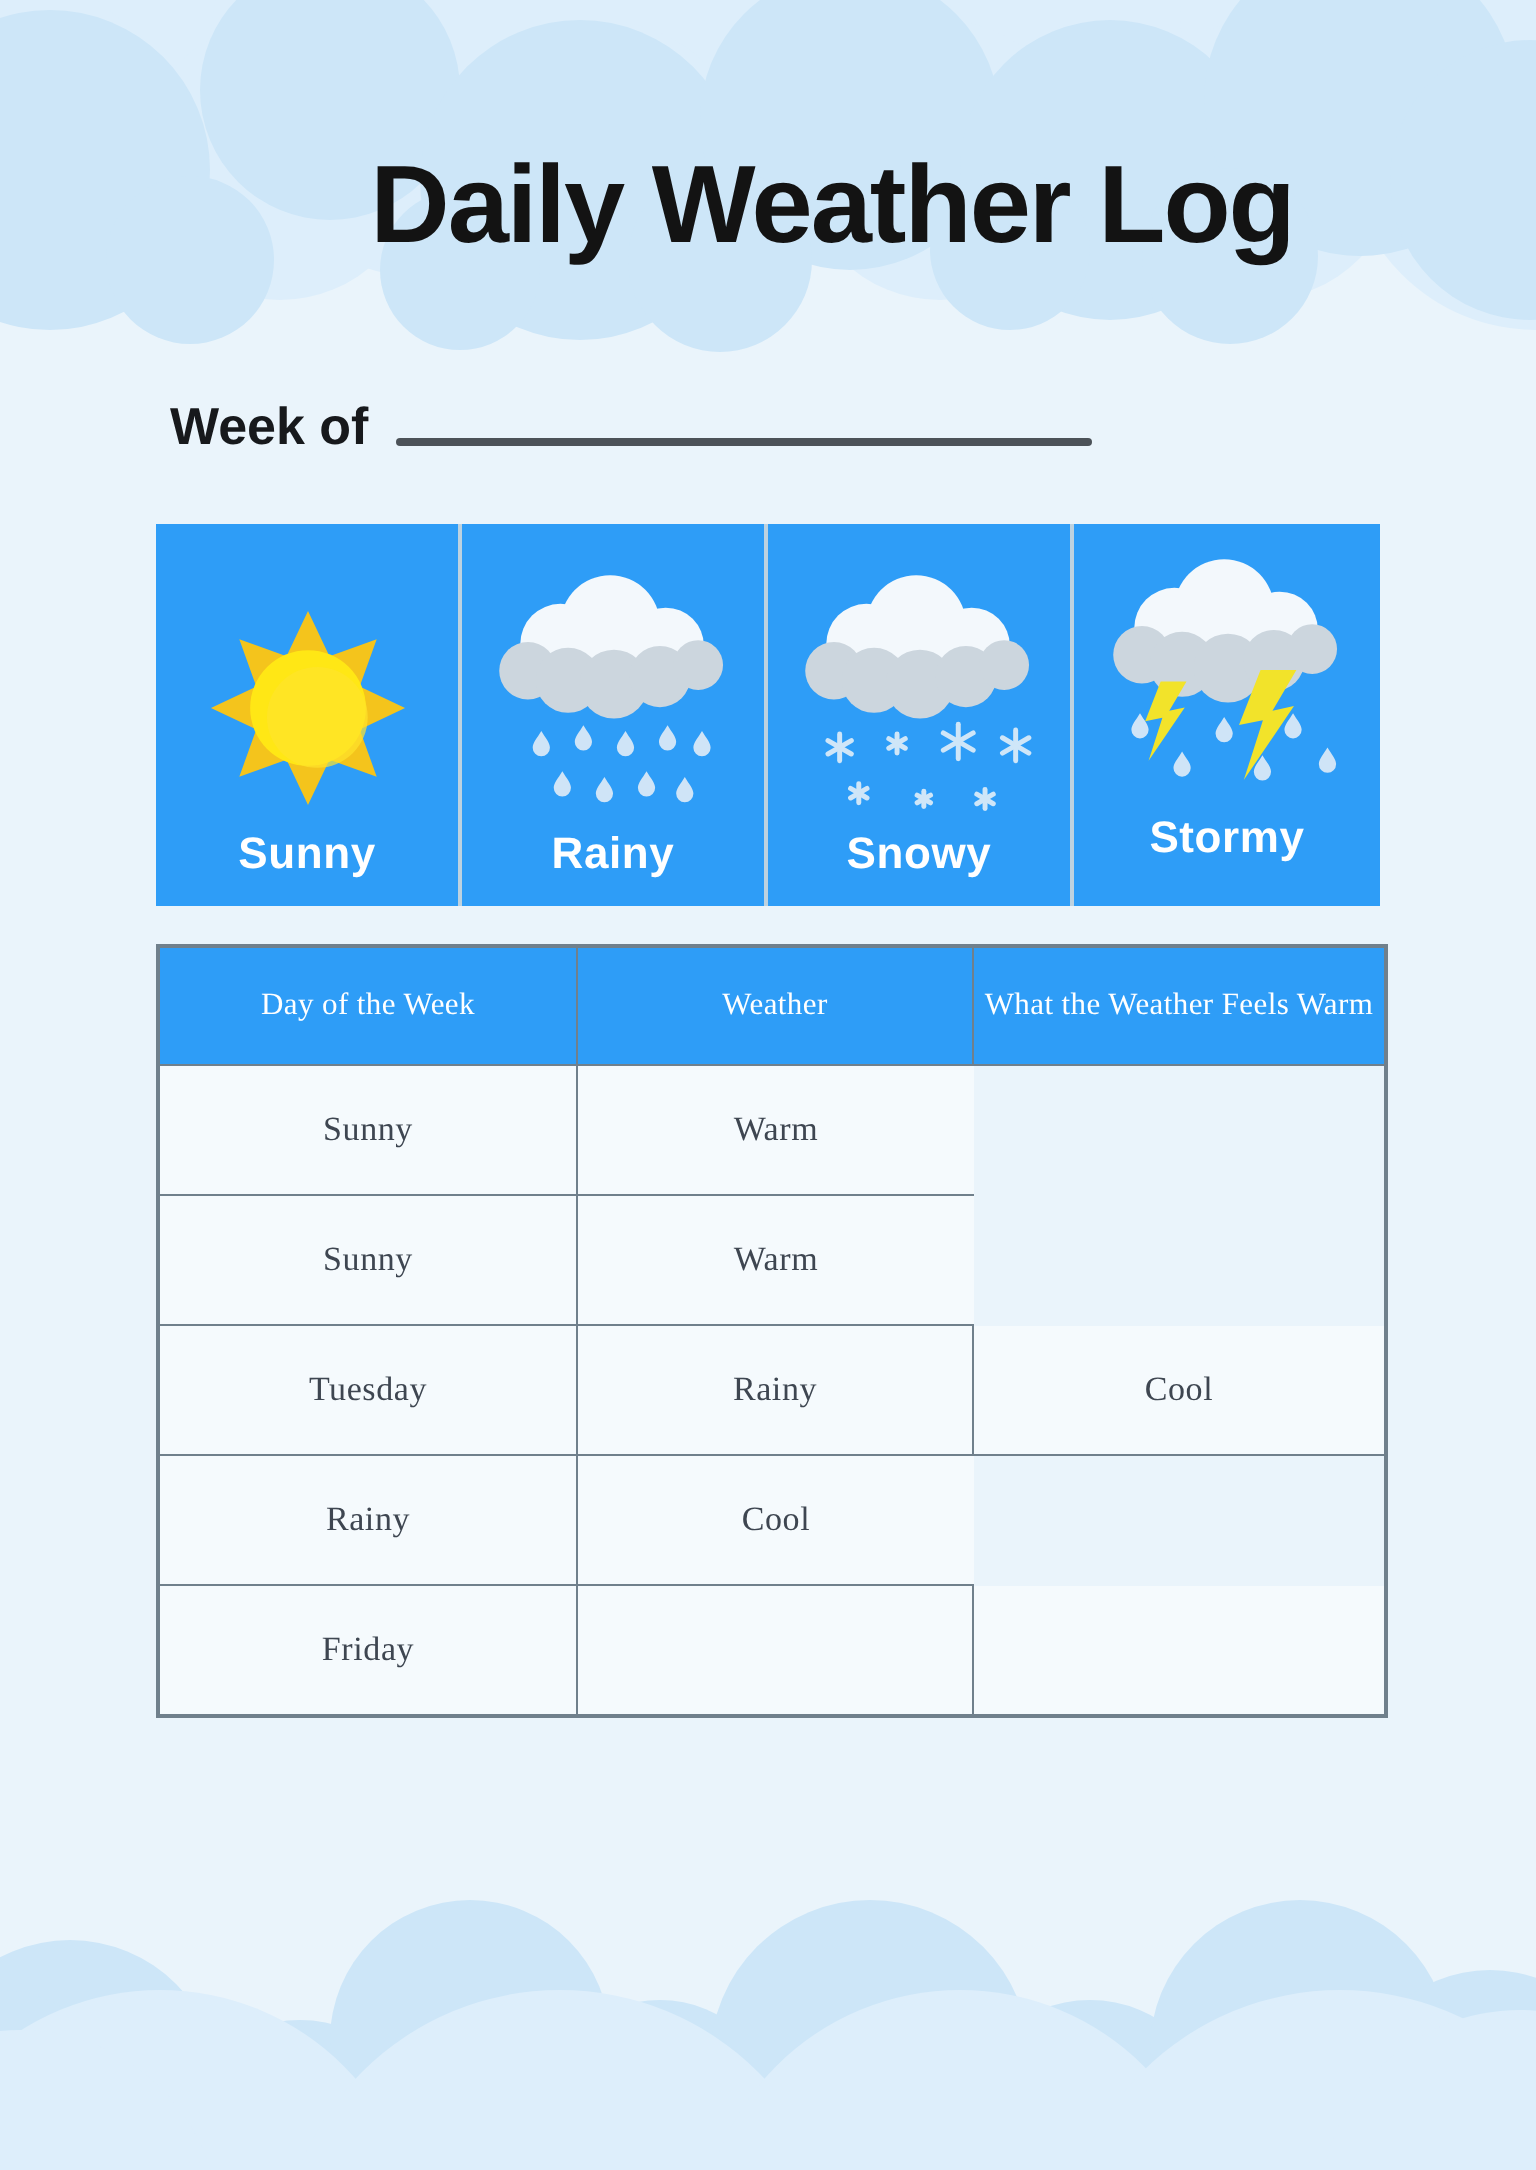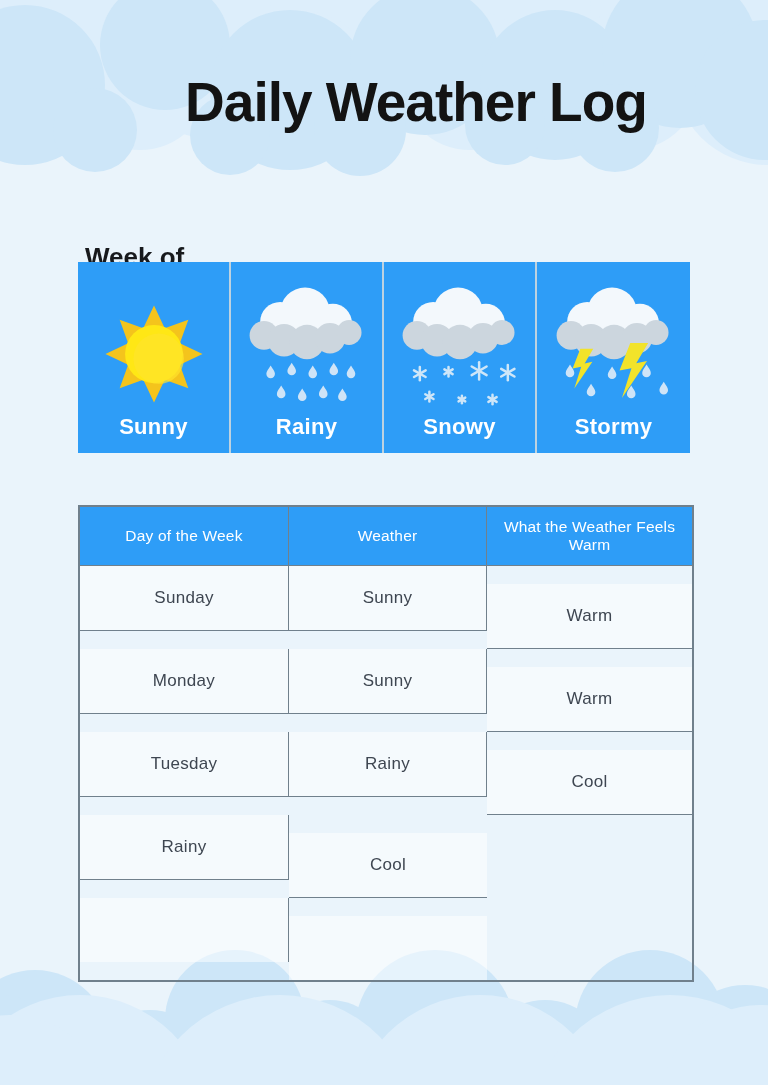--- a/index.html
+++ b/index.html
@@ -4,42 +4,42 @@
 <style>
   html,body{margin:0;padding:0;background:#eaf4fb;}
   .page{position:relative;width:768px;height:1085px;background:#eaf4fb;overflow:hidden;
         font-family:"Liberation Sans",sans-serif;}
   .clouds-top{position:absolute;top:0;left:0;z-index:0;}
   .clouds-bottom{position:absolute;bottom:0;left:0;z-index:0;}
 
   .title{position:absolute;top:70px;left:0;width:100%;margin:0;text-align:center;
          font-size:55px;font-weight:bold;color:#131313;z-index:1;letter-spacing:-1px;padding-left:32px;}
 
-  .week-of{position:absolute;left:85px;top:198px;z-index:1;display:flex;align-items:center;margin-top:44px;}
+  .week-of{position:absolute;left:85px;top:198px;z-index:1;display:flex;align-items:center;}
   .week-of-label{font-size:26px;font-weight:bold;color:#17191c;}
   .week-line{width:348px;height:4px;background:#4c5258;border-radius:3px;margin-left:14px;margin-top:14px;}
 
   .legend{position:absolute;left:78px;top:262px;width:612px;height:191px;z-index:1;
           display:grid;grid-template-columns:repeat(4,1fr);}
   .legend-card{background:#2e9df7;display:flex;flex-direction:column;align-items:center;
                justify-content:flex-end;padding-bottom:13px;border-right:2px solid #bdd2e0;}
-  .legend-card:last-child{border-right:none;}
+  .legend-card:last-child{border-right:none;justify-content:center;}
   .legend-icon{margin-bottom:4px;}
   .legend-label{color:#ffffff;font-size:22px;font-weight:bold;letter-spacing:.3px;}
 
-  .log-table{position:absolute;left:78px;top:505px;width:612px;z-index:1;border:2px solid #70808c;}
+  .log-table{position:absolute;left:78px;top:472px;width:612px;z-index:1;border:2px solid #70808c;font-family:Liberation Serif, serif;}
   .thead,.trow{display:grid;grid-template-columns:209px 198px 1fr;}
   .th{background:#2e9df7;height:58px;display:flex;align-items:center;justify-content:center;
       color:#ffffff;font-size:15.5px;border-right:1.5px solid #70808c;border-bottom:1.5px solid #70808c;
       text-align:center;letter-spacing:.2px;}
   .th:last-child{border-right:none;}
   .td{height:64px;background:rgba(255,255,255,0.5);display:flex;align-items:center;justify-content:center;
       color:#3e4651;font-size:17px;letter-spacing:.3px;
       border-right:1.5px solid #70808c;border-bottom:1.5px solid #70808c;}
-  .td:last-child{border-right:none;margin-top:18px;}
+  .td:last-child{border-right:none;}
   .trow:last-child .td{border-bottom:none;}
 </style>
 <title>Daily Weather Log</title></head>
 <body>
 
 <div class="page">
 
   <svg class="clouds-top" width="768" height="210" viewBox="0 0 768 210">
     <g fill="#ddeefb">
       <circle cx="60" cy="15" r="105"></circle>
@@ -224,38 +224,37 @@
   </div>
 
   <div class="log-table">
     <div class="thead">
       <div class="th">Day of the Week</div>
       <div class="th">Weather</div>
       <div class="th">What the Weather Feels Warm</div>
     </div>
     <div id="table-body">
         <div class="trow">
-          <div class="td">Sunday</div>
           <div class="td">Sunny</div>
           <div class="td">Warm</div>
         </div>
         <div class="trow">
-          <div class="td">Monday</div>
           <div class="td">Sunny</div>
           <div class="td">Warm</div>
         </div>
         <div class="trow">
           <div class="td">Tuesday</div>
           <div class="td">Rainy</div>
           <div class="td">Cool</div>
         </div>
         <div class="trow">
           <div class="td">Rainy</div>
           <div class="td">Cool</div>
         </div>
         <div class="trow">
+          <div class="td">Friday</div>
           <div class="td"></div>
           <div class="td"></div>
         </div>
       </div>
   </div>
 
 </div>
 
 </body></html>

